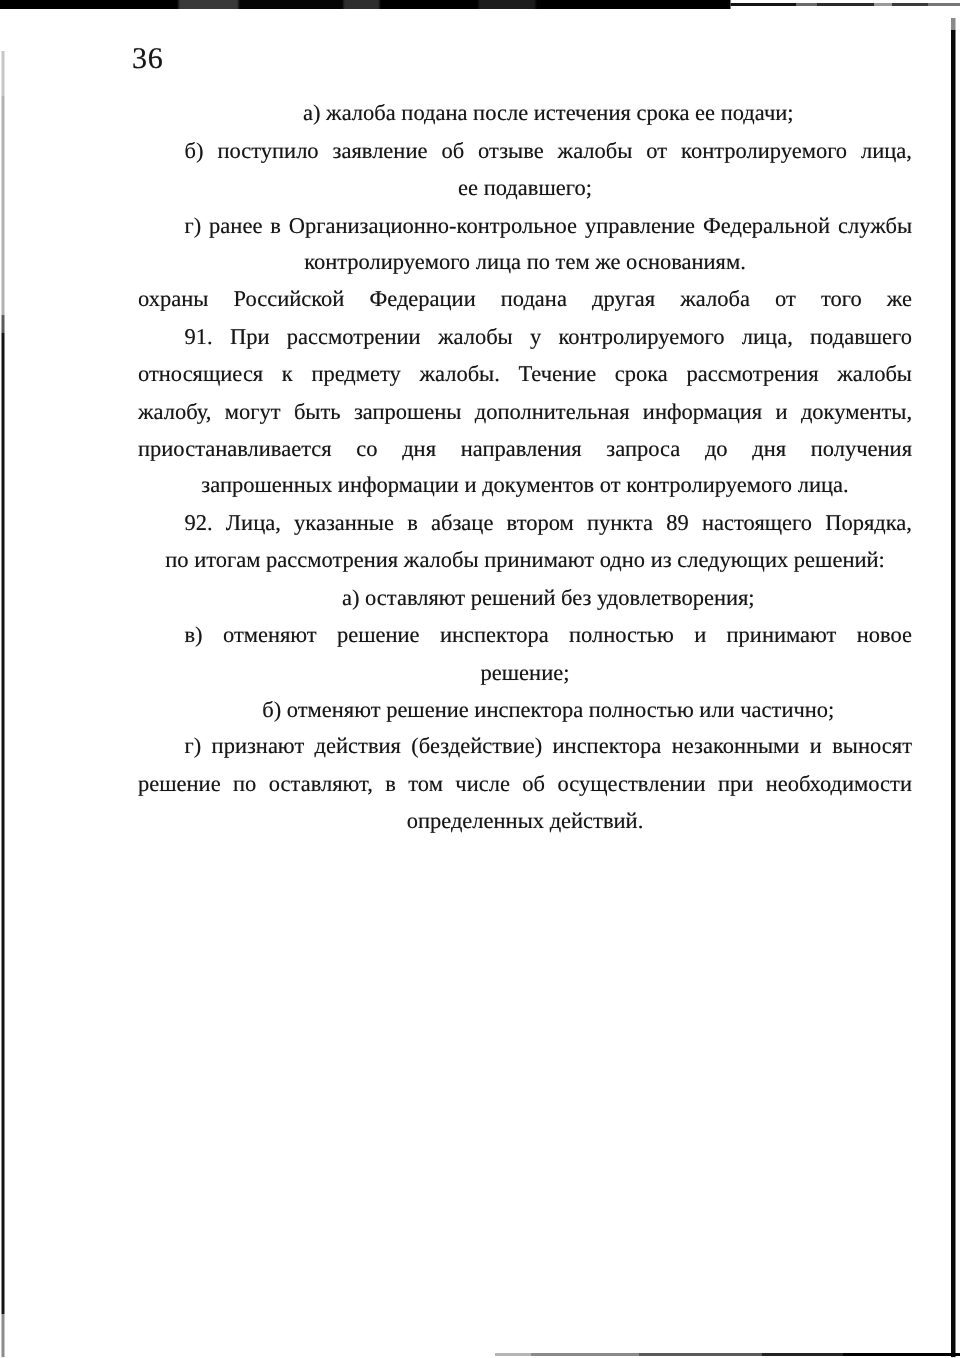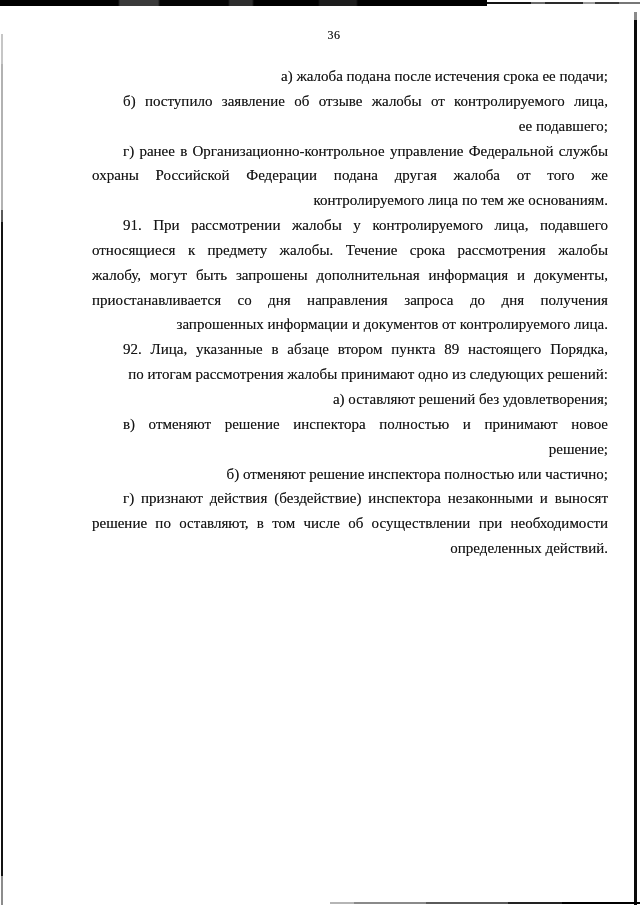--- a/index.html
+++ b/index.html
@@ -49,35 +49,35 @@
     position: absolute; left: 330px; bottom: 1px;
     width: 310px; height: 2px;
     background: linear-gradient(90deg,
       #b5b5b5 0 24px, #8a8a8a 24px 96px, #5a5a5a 96px 178px,
       #222 178px 232px, #000 232px 100%);
   }
 
   
   .page-number {
     position: absolute;
-    top: 28px; left: 76px; width: 516px;
-    text-align: center;
-    font-size: 12px;
+    top: 28px; left: 88px; width: 516px;
+    text-align: left;
+    font-size: 20px;
     letter-spacing: 0.5px;
     text-shadow: 0 0 0.5px rgba(0,0,0,0.55);
   }
   .content {
     position: absolute;
     top: 64px; left: 92px; width: 516px;
     font-size: 15px;
     line-height: 24.85px;
     text-shadow: 0 0 0.5px rgba(0,0,0,0.5);
   }
   .para { margin: 0; padding: 0; }
-  .ln { text-align: right; }
+  .ln { text-align: center; }
   .ln.j { text-align: justify; text-align-last: justify; }
   .ln.i { padding-left: 31px; }
 </style>
 </head>
 <body>
 
 <div class="page">
 
   <div class="edge-top"></div>
   <div class="edge-top-thin"></div>
@@ -94,22 +94,22 @@
     </div>
 
     <div class="para">
       <div class="ln i j">б) поступило заявление об отзыве жалобы от контролируемого лица,</div>
       <div class="ln">ее подавшего;</div>
     </div>
 
 
     <div class="para">
       <div class="ln i j">г) ранее в Организационно-контрольное управление Федеральной службы</div>
+      <div class="ln">контролируемого лица по тем же основаниям.</div>
       <div class="ln j">охраны Российской Федерации подана другая жалоба от того же</div>
-      <div class="ln">контролируемого лица по тем же основаниям.</div>
     </div>
 
     <div class="para">
       <div class="ln i j">91. При рассмотрении жалобы у контролируемого лица, подавшего</div>
       <div class="ln j">относящиеся к предмету жалобы. Течение срока рассмотрения жалобы</div>
       <div class="ln j">жалобу, могут быть запрошены дополнительная информация и документы,</div>
       <div class="ln j">приостанавливается со дня направления запроса до дня получения</div>
       <div class="ln">запрошенных информации и документов от контролируемого лица.</div>
     </div>
 

